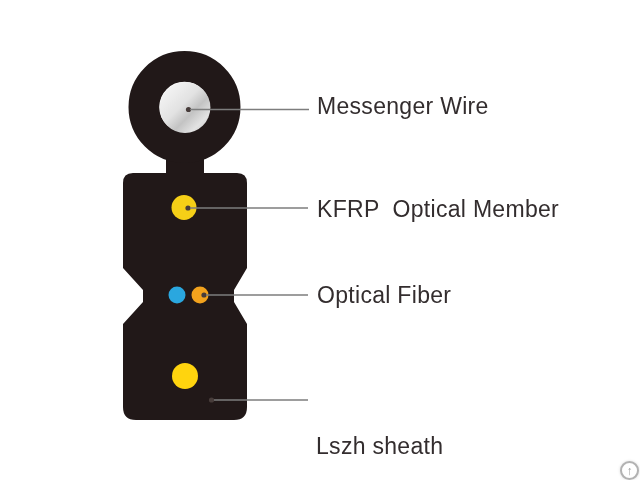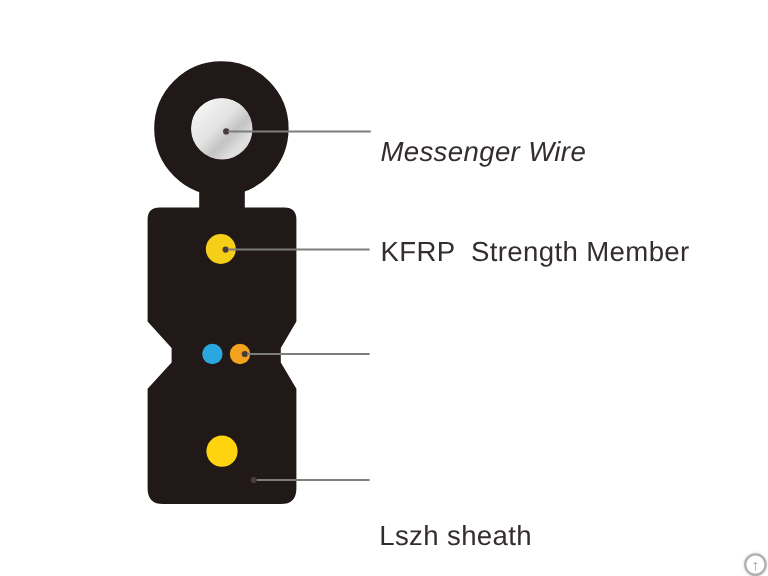--- a/index.html
+++ b/index.html
@@ -61,24 +61,25 @@
     <circle cx="188" cy="208" r="2.6" fill="#473c3a"></circle>
     <line x1="190" y1="208" x2="308" y2="208" stroke-width="1.7" stroke="#7d7d7d"></line>
 
     <circle cx="204" cy="295" r="2.6" fill="#473c3a"></circle>
     <line x1="206" y1="295" x2="308" y2="295" stroke-width="1.7" stroke="#7d7d7d"></line>
 
     <circle cx="211.5" cy="400" r="2.6" fill="#473c3a"></circle>
     <line x1="214" y1="400" x2="308" y2="400" stroke-width="1.7" stroke="#7d7d7d"></line>
   </svg>
 
-  <div class="label" style="left:317px;top:127px;font-style:italic;">Messenger Wire</div>
+  <div class="label" style="left:317px;top:107px;">Messenger Wire</div>
 
-  <div class="label" style="left:317px;top:210px;">KFRP  Strength Member</div>
+  <div class="label" style="left:317px;top:210px;">KFRP  Optical Member</div>
 
+  <div class="label" style="left:317px;top:296px;">Optical Fiber</div>
 
   <div class="label" style="left:316px;top:399px;margin-top:48px;">Lszh sheath</div>
 
   <div class="back-to-top">
     <span>↑</span>
   </div>
 
 </div>
 
 </body></html>

